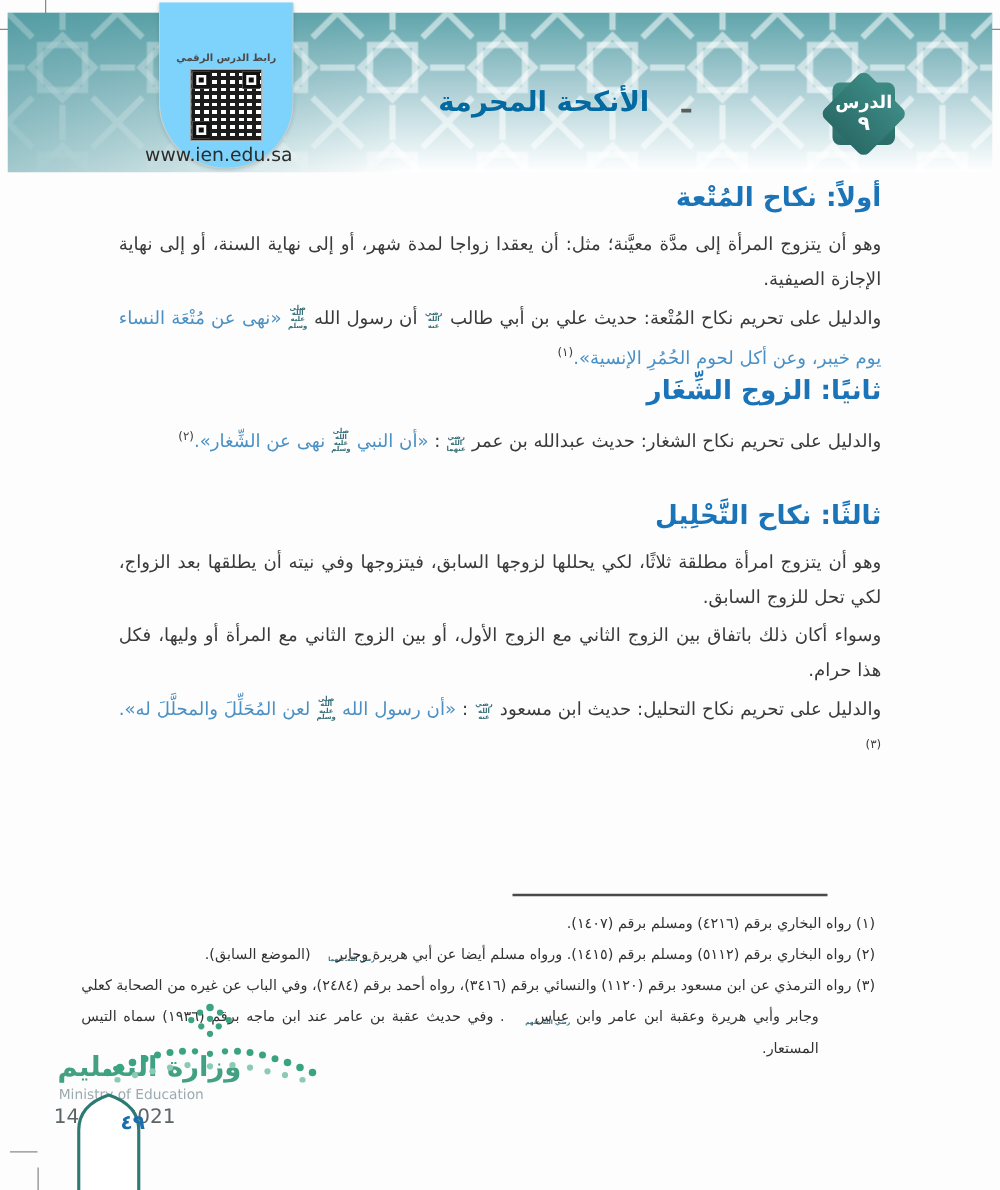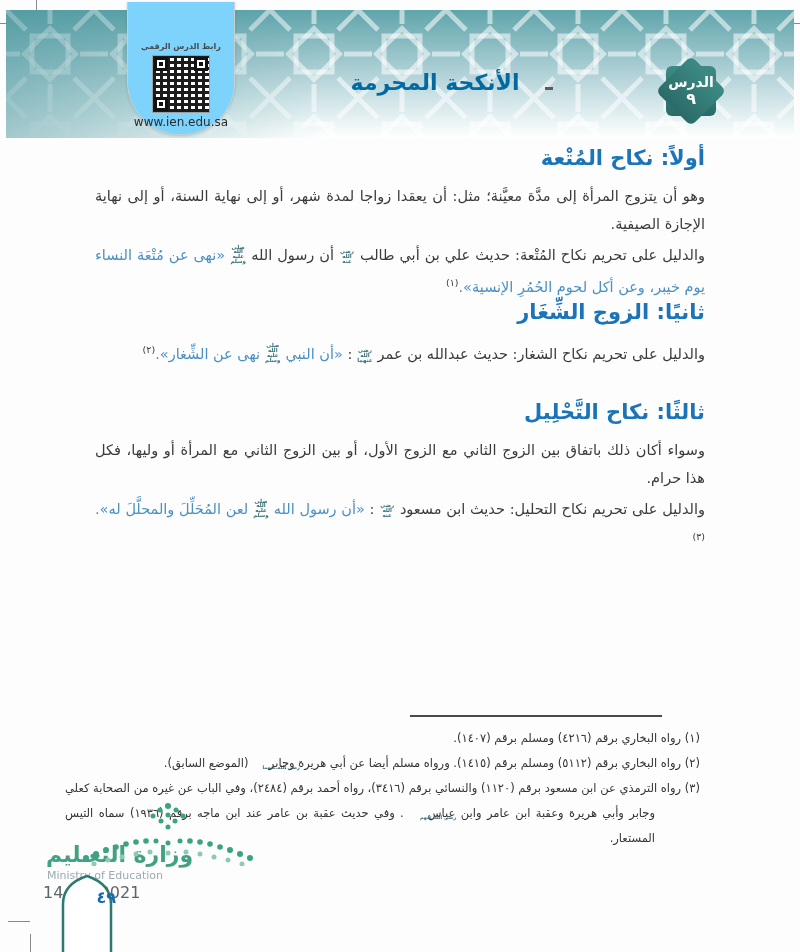--- a/index.html
+++ b/index.html
@@ -15,21 +15,21 @@
           border:1px solid #c9ced0;border-top:none;border-radius:0 0 53px 53px;z-index:3;
           box-shadow:0 1px 3px rgba(60,90,95,.25);text-align:center;}
   .qr-label{margin-top:40px;font-size:8px;font-weight:bold;color:#4a4a4a;}
   .qr-box{position:relative;width:56px;height:56px;margin:4px auto 2px;background:#fff;
           border:1px solid #9aa0a2;
           background-image:repeating-linear-gradient(0deg,#1c1c1c 0 3px,transparent 3px 6px),
                            repeating-linear-gradient(90deg,#1c1c1c 0 3px,transparent 3px 7px);}
   .finder{position:absolute;width:14px;height:14px;border:3px solid #111;background:#fff;box-sizing:border-box;}
   .finder::after{content:"";position:absolute;inset:2px;background:#111;}
   .f-tl{left:1px;top:1px}.f-tr{right:1px;top:1px}.f-bl{left:1px;bottom:1px}
-  .qr-url{font-size:12px;color:#2b2b2b;}
+  .qr-url{font-size:15px;color:#2b2b2b;}
   
   .page-title{position:absolute;left:300px;top:70px;width:270px;text-align:center;z-index:2;
               font-size:22px;font-weight:bold;color:#0369a1;}
   .title-dash{position:absolute;left:545px;top:87px;width:8px;height:3px;background:#5c5c5c;z-index:2;}
   
   .badge{position:absolute;left:652px;top:52px;width:78px;height:78px;z-index:3;}
   .badge svg{position:absolute;inset:0;}
   .badge-text{position:absolute;inset:0;display:flex;flex-direction:column;align-items:center;
               justify-content:center;color:#fff;z-index:2;}
   .badge-lbl{font-size:14px;font-weight:bold;line-height:16px;}
@@ -150,20 +150,21 @@
       <span class="hon">رضي الله عنهما</span>
       <span>:</span>
       <span class="quote">«أن النبي</span>
       <span class="hon">صلى الله عليه وسلم</span>
       <span class="quote">نهى عن الشِّغار».</span><sup class="ref">(٢)</sup>
     </p>
   </div>
 
   <div class="sec sec3">
     <h2 class="sec-h">ثالثًا: نكاح التَّحْلِيل</h2>
+    <p class="para">وهو أن يتزوج امرأة مطلقة ثلاثًا، لكي يحللها لزوجها السابق، فيتزوجها وفي نيته أن يطلقها بعد الزواج، لكي تحل للزوج السابق.</p>
     <p class="para">وسواء أكان ذلك باتفاق بين الزوج الثاني مع الزوج الأول، أو بين الزوج الثاني مع المرأة أو وليها، فكل هذا حرام.</p>
     <p class="evidence">
       <span>والدليل على تحريم نكاح التحليل: حديث ابن مسعود</span>
       <span class="hon">رضي الله عنه</span>
       <span>:</span>
       <span class="quote">«أن رسول الله</span>
       <span class="hon">صلى الله عليه وسلم</span>
       <span class="quote">لعن المُحَلِّلَ والمحلَّلَ له».</span><sup class="ref">(٣)</sup>
     </p>
   </div>

